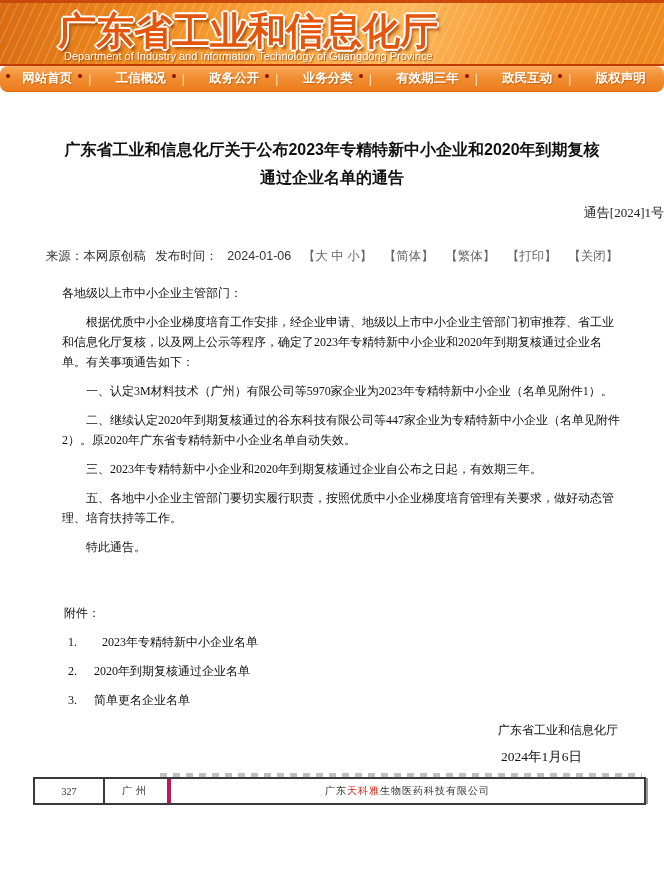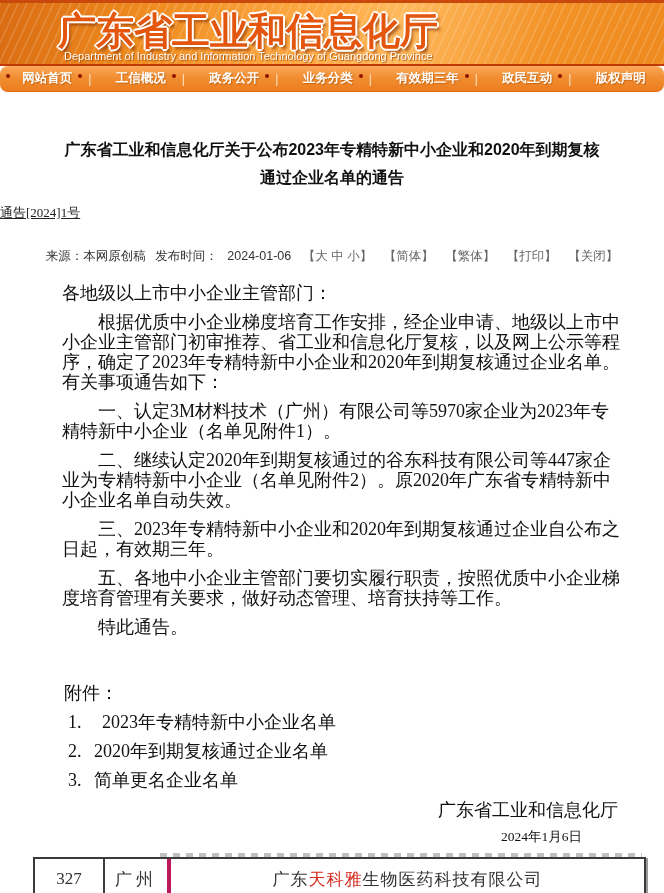--- a/index.html
+++ b/index.html
@@ -88,44 +88,43 @@
   .doc-title {
     margin: 44px 64px 0;
     text-align: center;
     font-size: 16px;
     font-weight: bold;
     line-height: 1.75;
     color: #111;
   }
   .doc-number {
     margin-top: 12px;
-    text-align: left;
+    text-align: right;
     font-size: 13px;
     color: #222;
     font-family: "Liberation Serif", "DejaVu Serif", serif;
-    text-decoration: underline;
   }
   .meta-line {
     margin-top: 26px;
     text-align: center;
     font-size: 12.5px;
     color: #333;
     white-space: nowrap;
   }
   .meta-line .lbl { color: #333; }
   .meta-ctrl {
     color: #666;
     margin-left: 8px;
     cursor: pointer;
   }
   .meta-gap { margin-left: 6px; }
 
   .body-text {
     font-family: "Liberation Serif", "DejaVu Serif", serif;
-    font-size: 18px;
+    font-size: 12px;
     line-height: 20px;
     color: #111;
   }
   .salutation { margin: 18px 44px 0 62px; }
   .para { margin: 9px 44px 0 62px; text-indent: 2em; }
 
   .attach-label { margin: 46px 44px 0 64px; }
   .attach-item {
     margin: 9px 44px 0 68px;
     display: flex;
@@ -148,23 +147,23 @@
     height: 4px;
     margin: 6px 22px 0 160px;
     background: repeating-linear-gradient(90deg,
       rgba(70,70,70,0.45) 0 7px, transparent 7px 13px);
     opacity: .75;
   }
   .list-table {
     margin: 0 18px 0 33px;
     display: flex;
     border: 2px solid #3a3a3a;
-    height: 44px;
+    height: 28px;
     font-family: "Liberation Serif", "DejaVu Serif", serif;
-    font-size: 17px;
+    font-size: 10px;
     color: #333;
     box-shadow: 3px 0 0 -1px #9a9a9a;
   }
   .cell {
     display: flex;
     align-items: center;
     justify-content: center;
   }
   .cell-no   { width: 70px; border-right: 2px solid #3a3a3a; }
   .cell-city { width: 66px; border-right: 4px solid #be185d; letter-spacing: 4px; }

